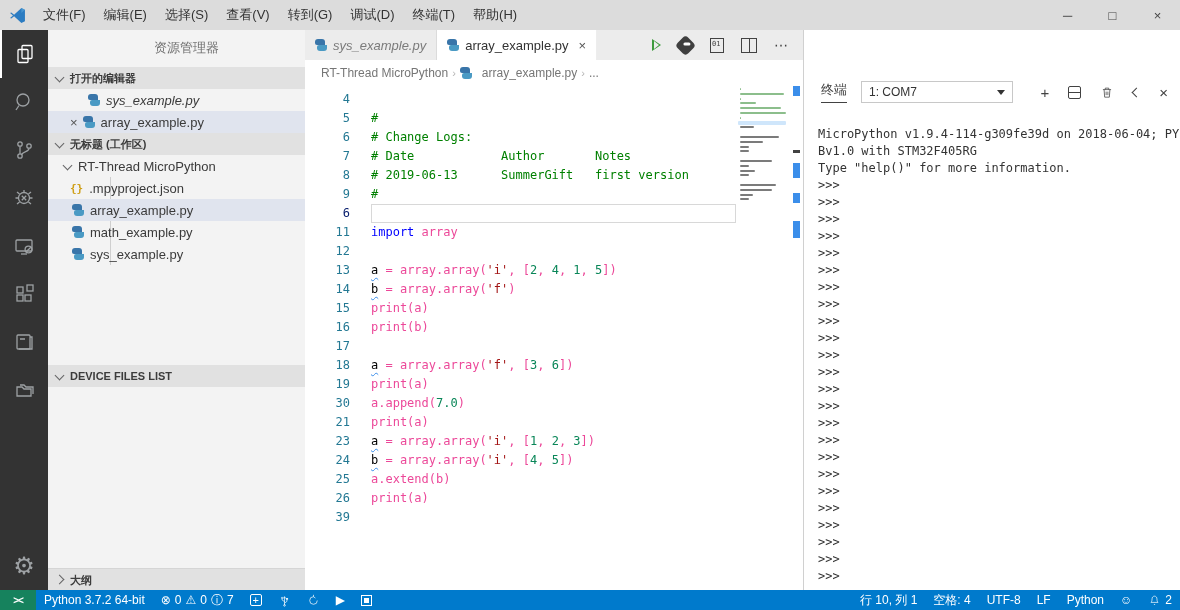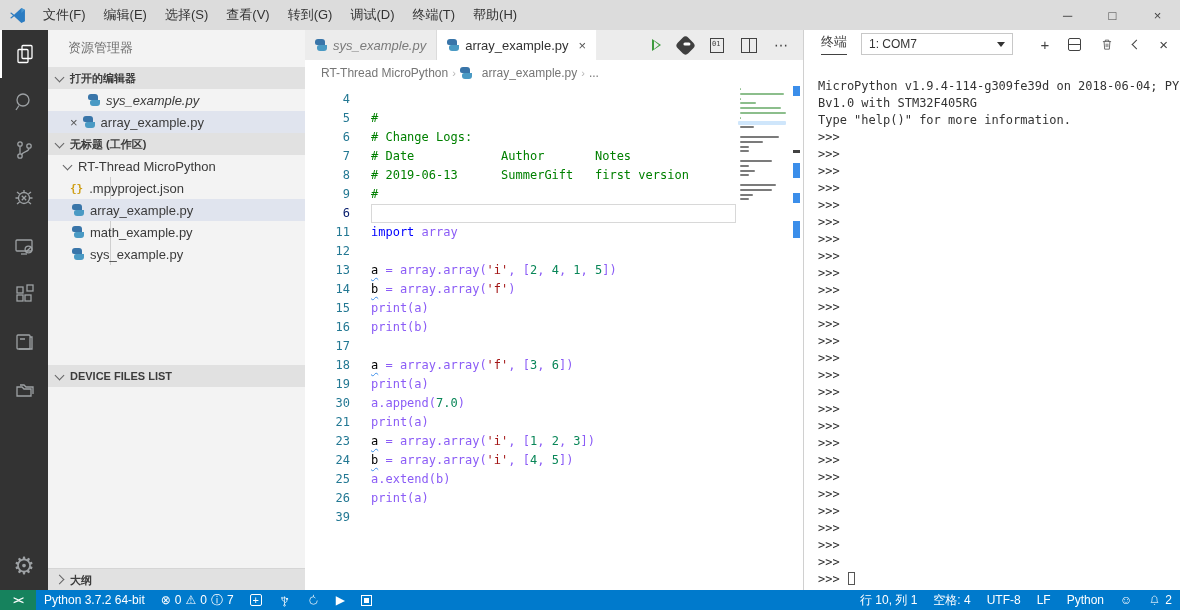--- a/index.html
+++ b/index.html
@@ -20,21 +20,21 @@
 
   
   .activitybar { width:48px; background:#333333; display:flex; flex-direction:column; flex-shrink:0; }
   .ab-item { width:48px; height:48px; display:flex; align-items:center; justify-content:center; color:#9da1a4; }
   .ab-item.active { color:#ffffff; border-left:2px solid #fff; }
   .ab-item svg { width:24px; height:24px; stroke:currentColor; fill:none; stroke-width:1.3; }
   .ab-spacer { flex:1; }
   .gear-glyph { font-size:24px; line-height:1; }
 
   
-  .sidebar { width:257px; background:#f3f3f3; position:relative; flex-shrink:0; font-size:13px; color:#3b3b3b; }
+  .sidebar { width:257px; background:#f3f3f3; position:relative; flex-shrink:0; font-size:13px; color:#3b3b3b;text-align:center; }
   .sb-title { position:absolute; top:0; left:0; right:0; height:35px; line-height:35px; padding-left:20px; color:#6f6f6f; }
   .sb-header { position:absolute; left:0; right:0; height:22px; background:#e1e1e1; font-weight:bold; font-size:11px; line-height:22px; color:#3c3c3c; display:flex; align-items:center; }
   .sb-row { position:absolute; left:0; right:0; height:22px; display:flex; align-items:center; }
   .sb-row.selected { background:#e0e4ee; }
   .chev { display:inline-block; width:7px; height:7px; border-right:1px solid #646465; border-bottom:1px solid #646465; transform:rotate(45deg); margin:0 7px 2px 8px; flex-shrink:0; }
   .chev.right { transform:rotate(-45deg); margin-bottom:0; }
   .pyicon { position:relative; width:12px; height:12px; flex-shrink:0; margin-right:6px; }
   .pyicon .t { position:absolute; left:0; top:0; width:10px; height:6px; border-radius:3px 3px 0 2px; background:#3975a9; }
   .pyicon .b { position:absolute; left:2px; top:6px; width:10px; height:6px; border-radius:2px 0 3px 3px; background:#4a9ac4; }
   .jsonicon { font-family:"DejaVu Sans Mono", monospace; color:#cf9f17; font-weight:bold; font-size:11px; margin-right:6px; }
@@ -64,30 +64,30 @@
   .breadcrumb { height:26px; background:#fff; display:flex; align-items:center; padding-left:16px; font-size:12px; color:#767676; gap:4px; flex-shrink:0; }
   .bc-sep { color:#b5b5b5; font-size:11px; }
 
   .code-area { position:relative; flex:1; overflow:hidden; font-family:"DejaVu Sans Mono", monospace; font-size:12px; }
   .code-lines { margin-top:-15px; }
   .cl-row { display:flex; height:19px; line-height:19px; white-space:pre; }
   .cl-num { width:66px; padding-right:21px; text-align:right; color:#237893; flex-shrink:0; }
   .cl-row.current .cl-num { color:#0b216f; }
   .cl-code { color:#000; }
   .cl-row.current .cl-code-wrap { border:1px solid #d8d8d8; width:365px; height:19px; }
-  .tk-c { color:#008000; } .tk-k { color:#0000ff; } .tk-s { color:#a31515; } .tk-n { color:#098658; } .tk-p { color:#8b5cf6; }
+  .tk-c { color:#008000; } .tk-k { color:#0000ff; } .tk-s { color:#a31515; } .tk-n { color:#098658; } .tk-p { color:#ec4899; }
   .tk-sq { color:#000; text-decoration:underline wavy #3b8eea 1px; text-underline-offset:3px; }
   .minimap { position:absolute; top:0; right:15px; width:50px; height:140px; }
   .mm-bar { position:absolute; left:2px; border-radius:1px; }
   .ruler { position:absolute; top:0; right:0; width:15px; height:100%; background:#fff; }
   .ruler .mark { position:absolute; left:5px; width:7px; }
 
   
   .terminal { width:377px; border-left:1px solid #d0d0d0; background:#fff; display:flex; flex-direction:column; flex-shrink:0; }
-  .term-header { height:28px; display:flex; align-items:center; padding:0 12px 0 17px; gap:0; flex-shrink:0; }
+  .term-header { height:28px; display:flex; align-items:center; padding:0 12px 0 17px; gap:0; flex-shrink:0;margin-top:48px; }
   .term-label { font-size:13px; color:#424242; padding-bottom:3px; border-bottom:1px solid #424242; margin-right:14px; }
   .term-select { width:152px; height:22px; border:1px solid #c8c8c8; background:#fff; display:flex; align-items:center; padding:0 7px; font-size:12px; color:#333; justify-content:space-between; }
   .term-select .arrow { width:0; height:0; border-left:4px solid transparent; border-right:4px solid transparent; border-top:5px solid #333; }
   .term-icons { margin-left:auto; display:flex; align-items:center; gap:19px; color:#424242; }
   .ti { font-size:15px; line-height:15px; }
   .split2 { width:13px; height:13px; border:1px solid #424242; border-radius:2px; position:relative; }
   .split2:after { content:""; position:absolute; left:0; top:5px; width:11px; height:1px; background:#424242; }
   .chevL { display:inline-block; width:7px; height:7px; border-left:1px solid #424242; border-bottom:1px solid #424242; transform:rotate(45deg); }
   .term-body { flex:1; padding:20px 0 0 14px; font-family:"DejaVu Sans Mono", monospace; font-size:12px; line-height:17px; color:#333; white-space:pre; overflow:hidden; }
   .term-cursor { display:inline-block; width:7px; height:13px; border:1px solid #555; vertical-align:-2px; margin-left:8px; }

